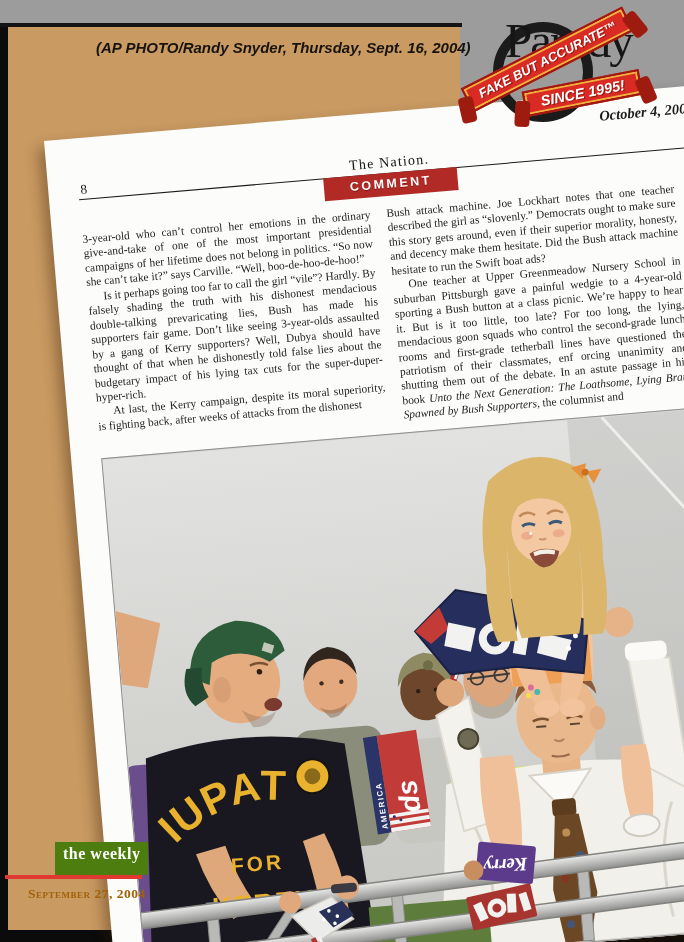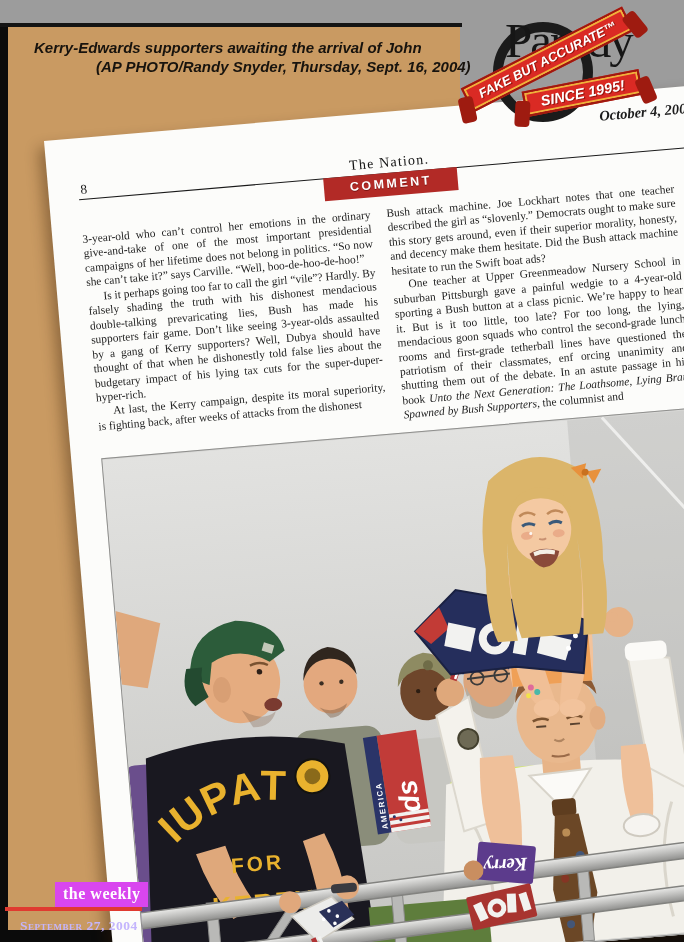--- a/index.html
+++ b/index.html
@@ -71,44 +71,43 @@
   
   .photo-frame{
     position:relative;width:592px;height:522px;margin:10px 0 0 0;
     border:1px solid #8f8f8d;overflow:hidden;background:#D8D8D6;
   }
   .photo-frame svg{display:block;}
 
   
   .tws{position:absolute;left:2px;top:842px;width:152px;z-index:9;}
   .tws-blue{
-    margin-left:53px;background:#d946ef;color:#fff;width:fit-content;
+    margin-left:53px;background:#4d7c0f;color:#fff;width:fit-content;
     font-family:"Liberation Serif",serif;font-weight:bold;font-size:16px;
-    padding:3px 8px 4px;letter-spacing:.5px;margin-top:40px;
+    padding:3px 8px 12px;letter-spacing:.5px;
   }
   .tws-main{
     font-family:"Liberation Serif",serif;font-weight:bold;font-size:33px;color:#121212;
     letter-spacing:-1px;line-height:30px;margin:-4px 0 0 1px;
   }
   .tws-rule{height:3.5px;background:#E03A30;width:137px;margin:0 0 7px 3px;}
   .tws-date{
-    font-variant:small-caps;font-weight:bold;font-size:13.5px;color:#c4b5fd;
-    margin-left:18px;letter-spacing:.5px;
+    font-variant:small-caps;font-weight:bold;font-size:13.5px;color:#a16207;
+    margin-left:26px;letter-spacing:.5px;
   }
 </style>
 </head>
 <body>
 
 <div class="backdrop"></div>
 <div class="gray-band"></div>
 <div class="gray-corner"></div>
 <div class="black-topline"></div>
 
 <div class="ap-caption">
-  <div>Kerry-Edwards supporters awaiting the arrival of John</div>
   <div class="credit">(AP PHOTO/Randy Snyder, Thursday, Sept. 16, 2004)</div>
 </div>
 
 <div class="masthead">
   <div class="parody-ring"></div>
   <div class="parody-word">Parody</div>
   <div class="ribbon ribbon-top">FAKE BUT ACCURATE™</div>
   <div class="ribbon ribbon-bottom">SINCE 1995!</div>
 </div>
 

